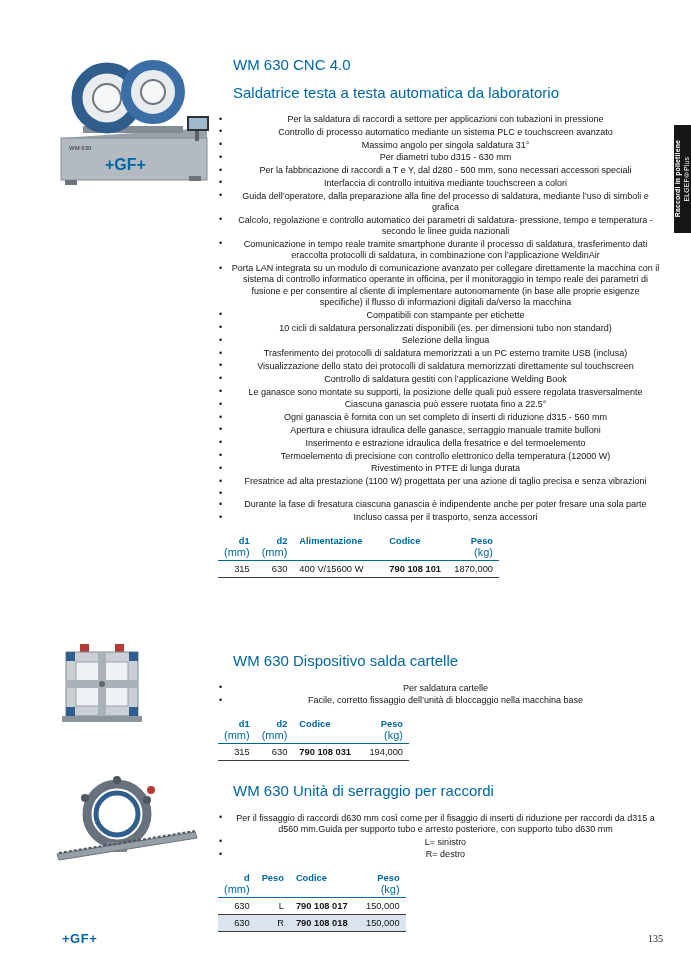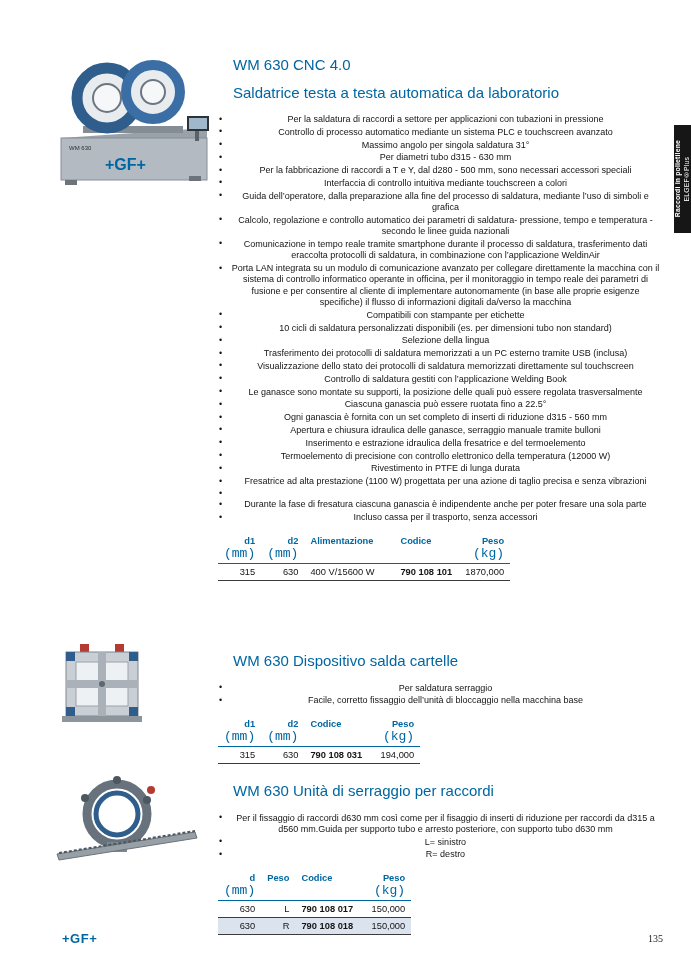--- a/index.html
+++ b/index.html
@@ -14,21 +14,21 @@
   .sec1-text { top:44px; }
   .sec2-text { top:640px; }
   .sec3-text { top:770px; }
   .sec-title, .sec-sub { color:#0066a1; font-size:15px; font-weight:normal; margin:15px; line-height:12.5px; }
   ul.bullets { list-style:none; margin:9px 0 0 0; padding:0; font-size:9px; line-height:11.3px; color:#141414;text-align:center; }
   ul.bullets li { position:relative; padding-left:11px; margin:0 0 1.5px 0; min-height:9px; }
   ul.bullets li::before { content:"•"; position:absolute; left:1px; top:-0.5px; }
   
   table.spec { border-collapse:collapse; margin-top:11px; font-size:9.3px; color:#141414; }
   table.spec th { color:#0066a1; font-weight:bold; padding:1px 6px 0 6px; text-align:right; white-space:nowrap; }
-  table.spec tr.units th { font-weight:normal; font-size:13px; padding:0 6px 2px 6px; border-bottom:1.2px solid #0066a1;font-family:Liberation Mono, monospace; }
+  table.spec tr.units th { font-weight:normal; font-size:11px; padding:0 6px 2px 6px; border-bottom:1.2px solid #0066a1; }
   table.spec td { padding:3px 6px; text-align:right; border-bottom:1px solid #3c3c3c; white-space:nowrap; }
   table.spec .left { text-align:left;margin-left:32px; }
   table.spec .code { font-weight:bold; }
   table.spec tr.shaded { background:#dbe3ee; }
   .c-sm { min-width:22px; }
   .c-md { min-width:40px; }
   .c-lg { min-width:78px; }
   
   .prod-img { position:absolute; }
   .img1 { left:55px; top:46px; width:160px; height:142px; }
@@ -142,21 +142,21 @@
     <rect x="77" y="10" width="9" height="9" fill="#2f5d8c"></rect>
     <rect x="14" y="65" width="9" height="9" fill="#2f5d8c"></rect>
     <rect x="77" y="65" width="9" height="9" fill="#2f5d8c"></rect>
     <circle cx="50" cy="42" r="3" fill="#5f666d"></circle>
     <rect x="10" y="74" width="80" height="6" fill="#8d959c"></rect>
   </svg>
 
   <div class="sec-text sec2-text">
     <h2 class="sec-title">WM 630 Dispositivo salda cartelle</h2>
     <ul class="bullets">
-      <li>Per saldatura serraggio</li>
+      <li>Per saldatura cartelle</li>
       <li>Facile, corretto fissaggio dell’unità di bloccaggio nella macchina base</li>
     </ul>
     <table class="spec">
       <thead>
         <tr>
           <th class="c-sm">d1</th>
           <th class="c-sm">d2</th>
           <th class="left c-md">Codice</th>
           <th class="c-md">Peso</th>
         </tr>

